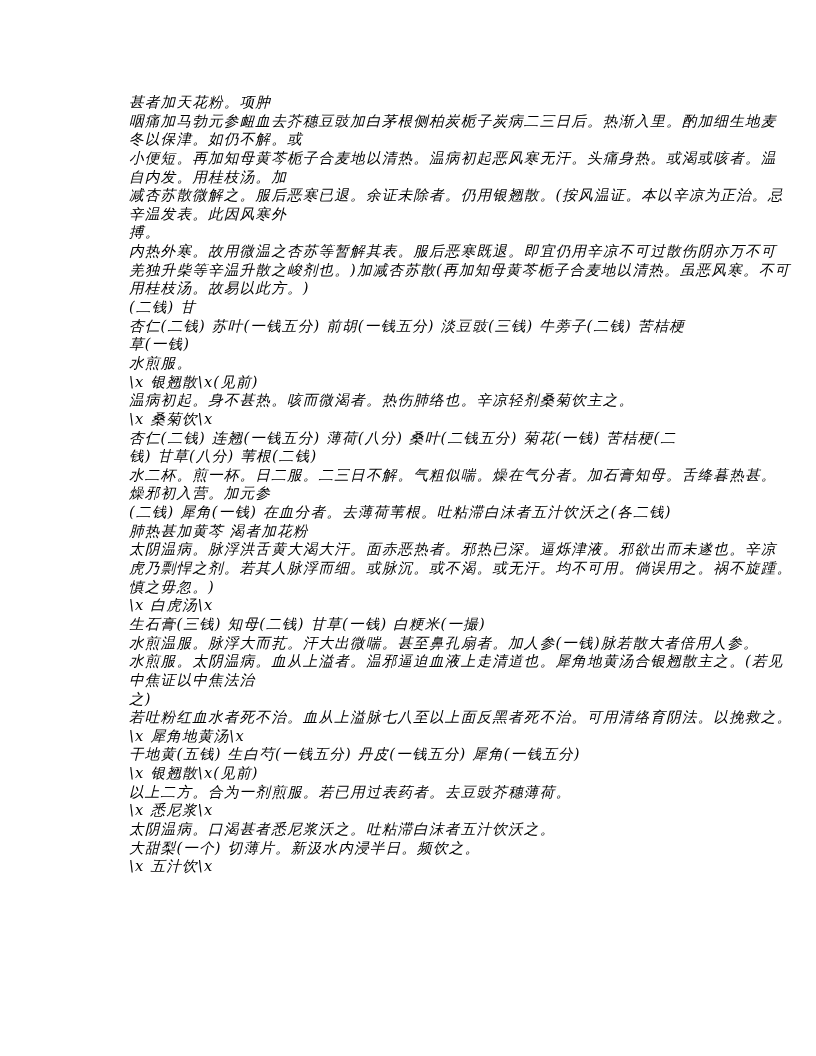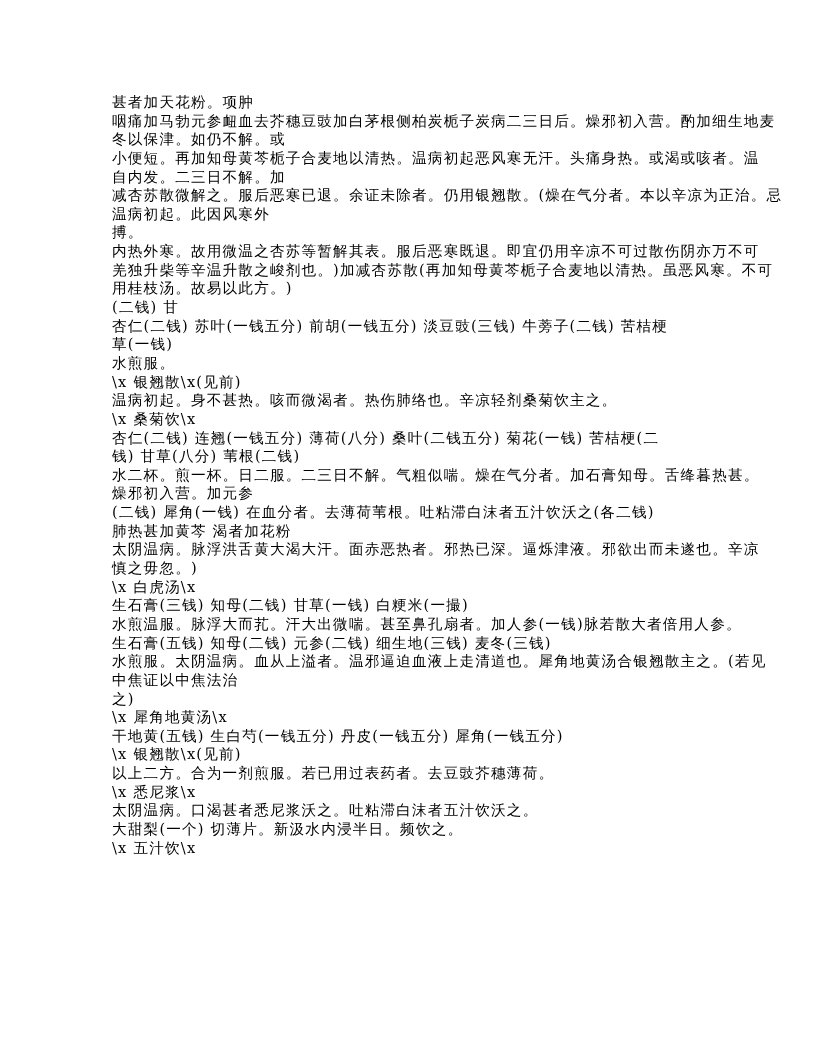--- a/index.html
+++ b/index.html
@@ -10,70 +10,72 @@
   body {
     width: 816px;
     height: 1056px;
     position: relative;
     overflow: hidden;
     font-family: "DejaVu Serif", "Liberation Serif", serif;
     color: #000000;
   }
   .page {
     position: absolute;
-    left: 112px;
+    left: 129px;
     top: 93px;
     width: 580px;
+    font-style: italic;
   }
   .line {
     display: block;
     font-size: 14.6px;
     line-height: 18.65px;
     height: 18.65px;
     white-space: pre;
     letter-spacing: 1.2px;
   }
 </style>
 </head>
 <body>
 
 <div class="page">
   <span class="line">甚者加天花粉。项肿</span>
-  <span class="line">咽痛加马勃元参衄血去芥穗豆豉加白茅根侧柏炭栀子炭病二三日后。燥邪初入营。酌加细生地麦</span>
+  <span class="line">咽痛加马勃元参衄血去芥穗豆豉加白茅根侧柏炭栀子炭病二三日后。热渐入里。酌加细生地麦</span>
   <span class="line">冬以保津。如仍不解。或</span>
   <span class="line">小便短。再加知母黄芩栀子合麦地以清热。温病初起恶风寒无汗。头痛身热。或渴或咳者。温</span>
-  <span class="line">自内发。二三日不解。加</span>
-  <span class="line">减杏苏散微解之。服后恶寒已退。余证未除者。仍用银翘散。(燥在气分者。本以辛凉为正治。忌</span>
-  <span class="line">温病初起。此因风寒外</span>
+  <span class="line">自内发。用桂枝汤。加</span>
+  <span class="line">减杏苏散微解之。服后恶寒已退。余证未除者。仍用银翘散。(按风温证。本以辛凉为正治。忌</span>
+  <span class="line">辛温发表。此因风寒外</span>
   <span class="line">搏。</span>
   <span class="line">内热外寒。故用微温之杏苏等暂解其表。服后恶寒既退。即宜仍用辛凉不可过散伤阴亦万不可</span>
   <span class="line">羌独升柴等辛温升散之峻剂也。)加减杏苏散(再加知母黄芩栀子合麦地以清热。虽恶风寒。不可</span>
   <span class="line">用桂枝汤。故易以此方。)</span>
   <span class="line">(二钱) 甘</span>
   <span class="line">杏仁(二钱) 苏叶(一钱五分) 前胡(一钱五分) 淡豆豉(三钱) 牛蒡子(二钱) 苦桔梗</span>
   <span class="line">草(一钱)</span>
   <span class="line">水煎服。</span>
   <span class="line">\x 银翘散\x(见前)</span>
   <span class="line">温病初起。身不甚热。咳而微渴者。热伤肺络也。辛凉轻剂桑菊饮主之。</span>
   <span class="line">\x 桑菊饮\x</span>
   <span class="line">杏仁(二钱) 连翘(一钱五分) 薄荷(八分) 桑叶(二钱五分) 菊花(一钱) 苦桔梗(二</span>
   <span class="line">钱) 甘草(八分) 苇根(二钱)</span>
   <span class="line">水二杯。煎一杯。日二服。二三日不解。气粗似喘。燥在气分者。加石膏知母。舌绛暮热甚。</span>
   <span class="line">燥邪初入营。加元参</span>
   <span class="line">(二钱) 犀角(一钱) 在血分者。去薄荷苇根。吐粘滞白沫者五汁饮沃之(各二钱)</span>
   <span class="line">肺热甚加黄芩 渴者加花粉</span>
   <span class="line">太阴温病。脉浮洪舌黄大渴大汗。面赤恶热者。邪热已深。逼烁津液。邪欲出而未遂也。辛凉</span>
+  <span class="line">虎乃剽悍之剂。若其人脉浮而细。或脉沉。或不渴。或无汗。均不可用。倘误用之。祸不旋踵。</span>
   <span class="line">慎之毋忽。)</span>
   <span class="line">\x 白虎汤\x</span>
   <span class="line">生石膏(三钱) 知母(二钱) 甘草(一钱) 白粳米(一撮)</span>
   <span class="line">水煎温服。脉浮大而芤。汗大出微喘。甚至鼻孔扇者。加人参(一钱)脉若散大者倍用人参。</span>
-  <span class="line">生石膏(五钱) 知母(二钱) 元参(二钱) 细生地(三钱) 麦冬(三钱)</span>
   <span class="line">水煎服。太阴温病。血从上溢者。温邪逼迫血液上走清道也。犀角地黄汤合银翘散主之。(若见</span>
   <span class="line">中焦证以中焦法治</span>
   <span class="line">之)</span>
+  <span class="line">若吐粉红血水者死不治。血从上溢脉七八至以上面反黑者死不治。可用清络育阴法。以挽救之。</span>
   <span class="line">\x 犀角地黄汤\x</span>
   <span class="line">干地黄(五钱) 生白芍(一钱五分) 丹皮(一钱五分) 犀角(一钱五分)</span>
   <span class="line">\x 银翘散\x(见前)</span>
   <span class="line">以上二方。合为一剂煎服。若已用过表药者。去豆豉芥穗薄荷。</span>
   <span class="line">\x 悉尼浆\x</span>
   <span class="line">太阴温病。口渴甚者悉尼浆沃之。吐粘滞白沫者五汁饮沃之。</span>
   <span class="line">大甜梨(一个) 切薄片。新汲水内浸半日。频饮之。</span>
   <span class="line">\x 五汁饮\x</span>
 </div>
 

